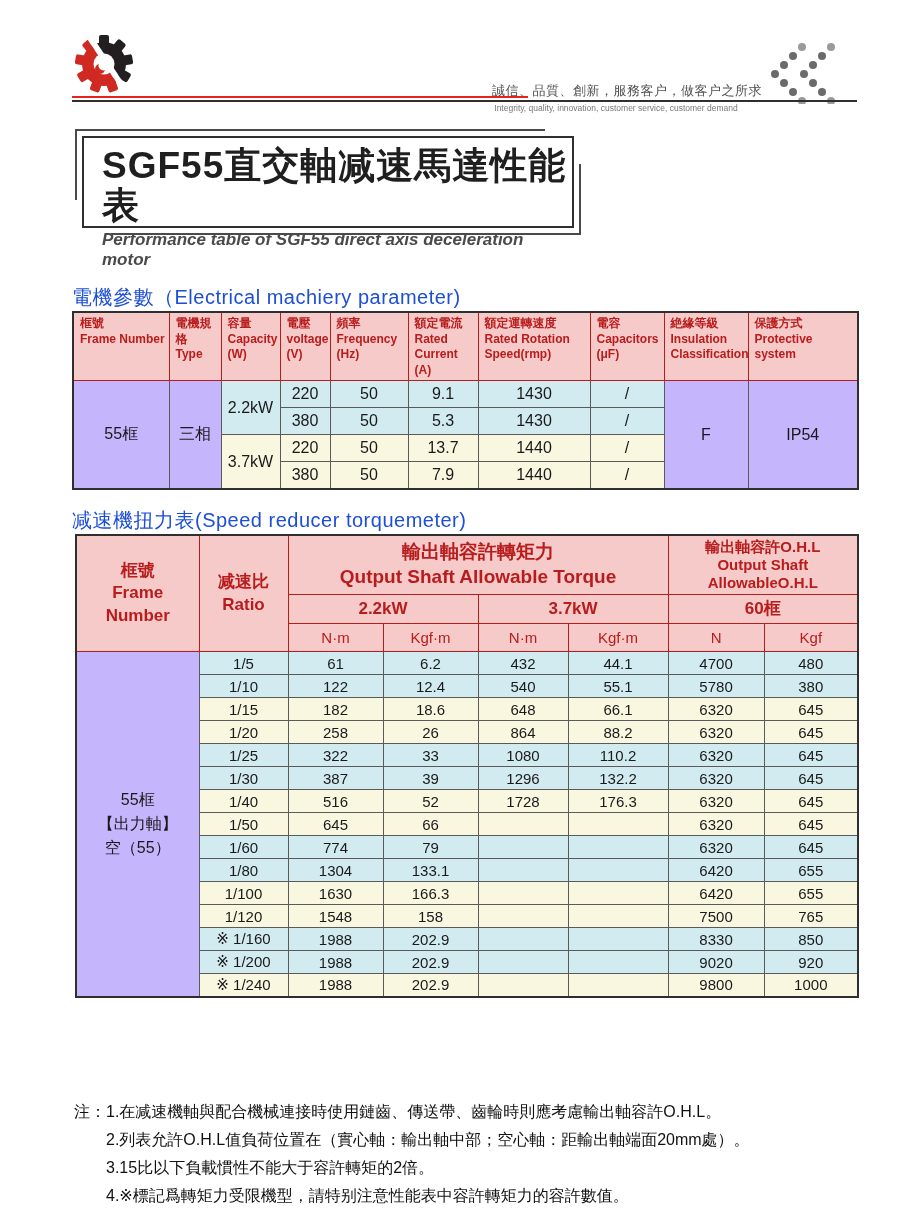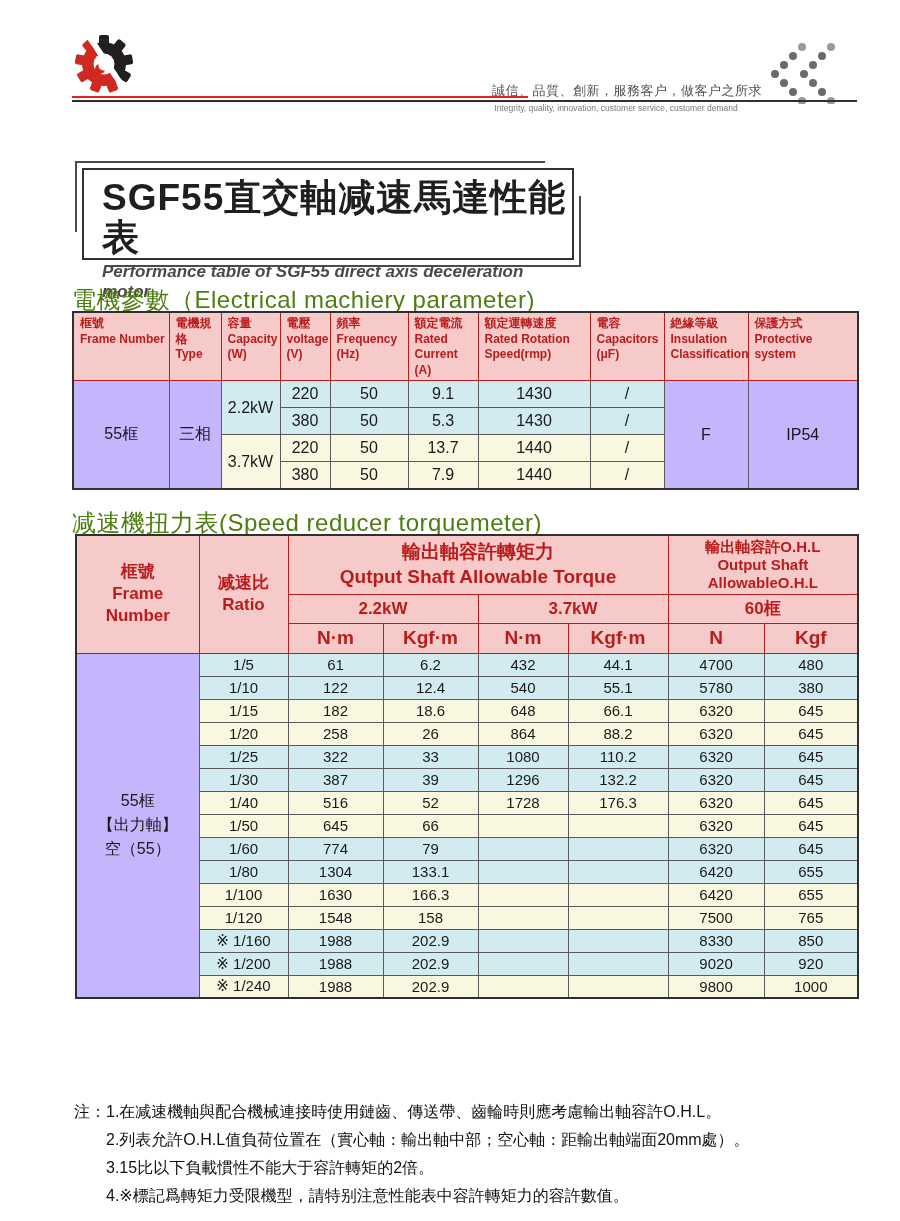--- a/index.html
+++ b/index.html
@@ -12,32 +12,32 @@
   .brand-cn{font-size:44px;font-weight:900;line-height:44px;letter-spacing:6px;color:#231f20;}
   .brand-en{font-size:15px;font-weight:800;letter-spacing:3px;color:#231f20;margin-top:2px;}
   .tagline{position:absolute;left:470px;top:58px;width:292px;text-align:right;margin-top:24px;}
   .tagline-cn{font-size:13px;color:#4f4f4f;letter-spacing:0.5px;}
   .tagline-en{font-size:8.5px;color:#777;margin-top:3px;text-align:center;}
   .chevrons{position:absolute;left:766px;top:42px;}
   .rule-red{position:absolute;left:72px;top:96px;width:456px;height:2px;background:#e8231d;}
   .rule-dark{position:absolute;left:72px;top:100px;width:785px;height:2px;background:#2f2f2f;}
 
   
-  .title-box{position:absolute;left:82px;top:168px;width:492px;height:92px;
+  .title-box{position:absolute;left:82px;top:136px;width:492px;height:92px;
              border:2px solid #2f2f2f;box-sizing:border-box;background:#fff;
              padding:8px 0 0 18px;}
   .title-box .off-tl{position:absolute;left:-9px;top:-9px;width:96%;height:78%;
              border-top:2px solid #4a4a4a;border-left:2px solid #4a4a4a;}
   .title-box .off-br{position:absolute;right:-9px;bottom:-9px;width:96%;height:78%;
              border-bottom:2px solid #4a4a4a;border-right:2px solid #4a4a4a;}
   .main-title{font-size:37px;font-weight:900;letter-spacing:1px;color:#1f1f1f;line-height:40px;}
   .sub-title{font-style:italic;font-weight:bold;font-size:17px;color:#4a4a4a;margin-top:4px;}
 
   
-  .sec-heading{position:absolute;left:72px;font-size:24px;color:#4d7c0f;letter-spacing:0.5px;}
+  .sec-heading{position:absolute;left:72px;font-size:20px;color:#1d4ed8;letter-spacing:0.5px;}
   .sec1{top:284px;} .sec2{top:507px;}
 
   
   table{border-collapse:collapse;table-layout:fixed;}
   td,th{box-sizing:border-box;overflow:hidden;}
   th{background:#f7caca;font-size:12px;font-weight:bold;line-height:1.3;
      border:1px solid #b91c1c;color:#b91c1c;}
   td{border:1px solid #5a5a5a;text-align:center;}
   .blue{background:#d2ebf1;}
   .yellow{background:#faf7e1;}
@@ -55,21 +55,21 @@
   .torque-table td{font-size:15px;height:23px;}
   .th-frame,.th-ratio{text-align:left;padding-left:20px;font-size:17px;font-weight:bold;}
   .th-frame .hdr-cn,.th-ratio .hdr-cn{font-size:17px;}
   .th-frame .hdr-en,.th-ratio .hdr-en{font-size:17px;font-weight:bold;}
   .th-group{height:55px;}
   .th-torque .line1{font-size:19px;font-weight:bold;}
   .th-torque .line2{font-size:19px;font-weight:bold;}
   .th-ohl{text-align:left;vertical-align:top;padding:4px 2px 0 8px;}
   .th-ohl div{font-size:15px;font-weight:bold;line-height:18px;}
   .th-power{height:29px;font-size:17px;font-weight:bold;}
-  .th-unit{height:28px;font-size:19px;font-weight:bold;}
+  .th-unit{height:28px;font-size:15px;font-weight:normal;}
   .frame-label div{font-size:16px;line-height:24px;}
 
   
   .notes{position:absolute;left:74px;top:1098px;font-size:16px;line-height:28px;color:#111;
          display:flex;}
   .notes-prefix{white-space:nowrap;}
   .note-line{white-space:nowrap;}
 </style>
 </head>
 <body>

